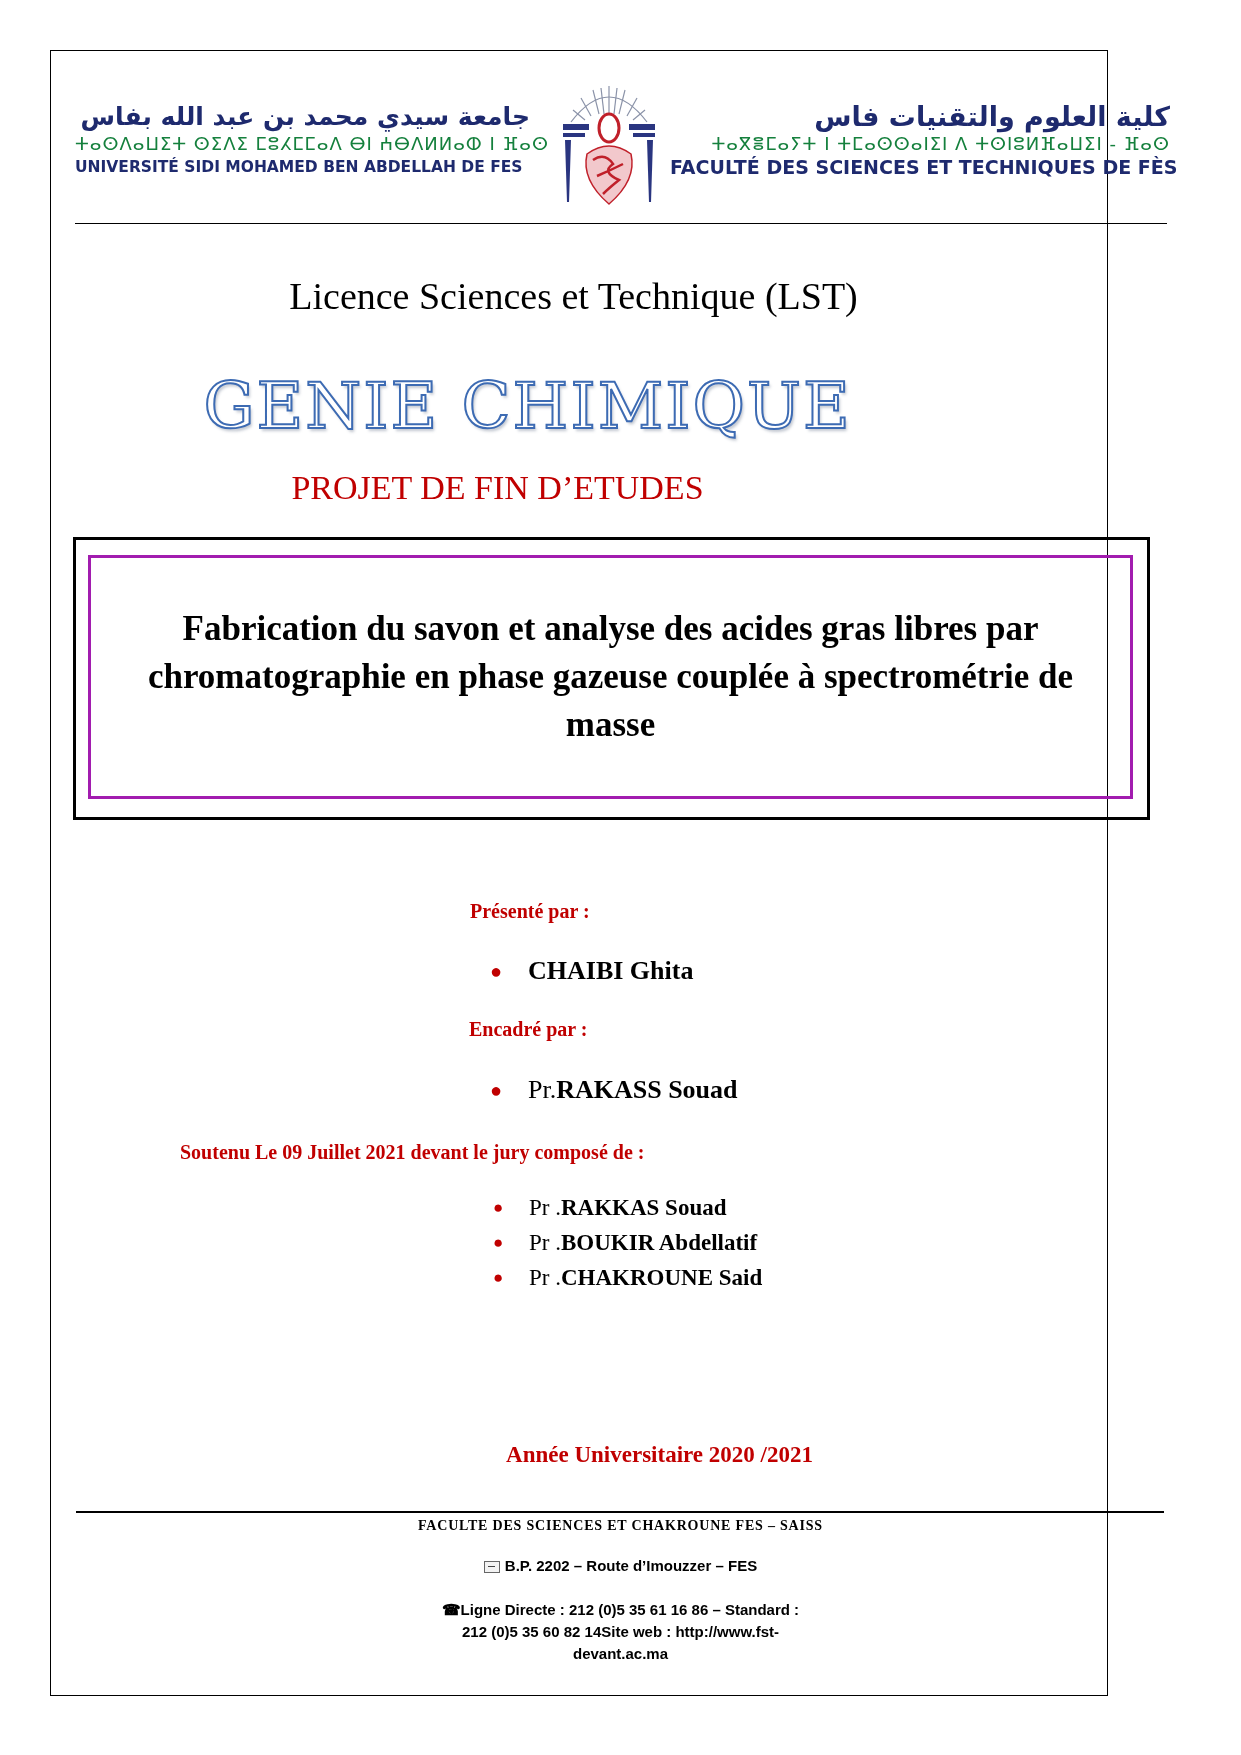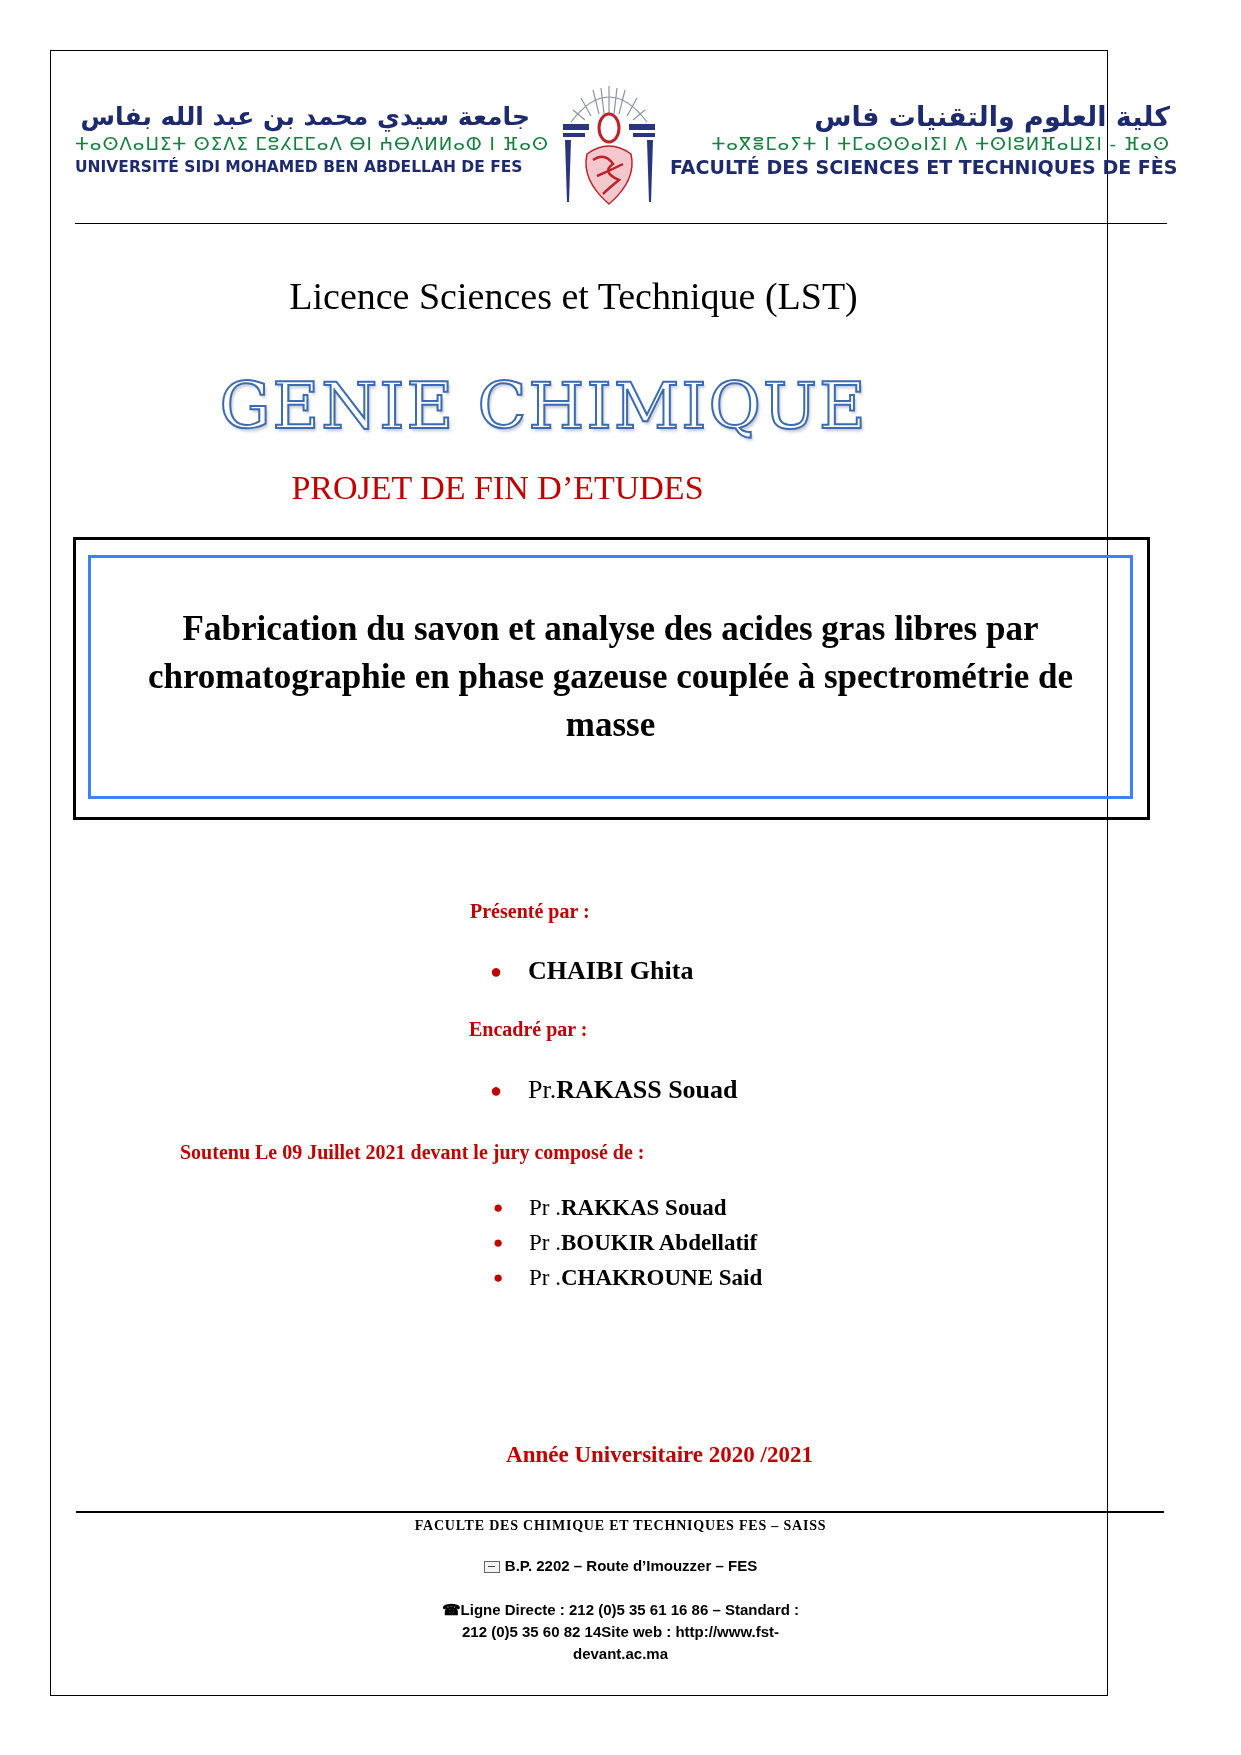--- a/index.html
+++ b/index.html
@@ -10,24 +10,24 @@
   .fac-block { position:absolute; left:595px; top:22px; width:500px; text-align:right; }
   .arabic { font-family:"DejaVu Sans", sans-serif; font-weight:bold; color:#1e2a6e; font-size:25px; line-height:30px; direction:rtl; text-align:inherit; }
   .univ-block .arabic { text-align:right; padding-right:5px; }
   .tifinagh { font-family:"DejaVu Sans", sans-serif; color:#15803d; font-size:18px; line-height:24px; letter-spacing:1px; white-space:nowrap; }
   .latin-name { font-family:"DejaVu Sans", sans-serif; font-weight:bold; color:#1e2a6e; font-size:15.5px; line-height:22px; white-space:nowrap; }
   .fac-block .latin-name { font-size:19px; }
   .fac-block .arabic { font-size:27px; }
   .logo { position:absolute; left:478px; top:0; width:112px; height:130px; }
   .header-rule { position:absolute; left:75px; top:223px; width:1092px; height:0; border-top:1.5px solid #000; }
   .lst { position:absolute; left:0; width:1147px; top:273px; text-align:center; font-size:38px; line-height:46px; }
-  .genie { position:absolute; left:16px; width:1055px; top:370px; text-align:center; font-size:64px; line-height:72px; letter-spacing:2px; color:#ffffff; -webkit-text-stroke:2px #3d6bb3; text-shadow:2px 3px 3px rgba(120,130,150,0.45); font-family:"DejaVu Serif", serif; }
+  .genie { position:absolute; left:0; width:1055px; top:370px; text-align:center; font-size:64px; line-height:72px; letter-spacing:2px; color:#ffffff; -webkit-text-stroke:2px #3d6bb3; text-shadow:2px 3px 3px rgba(120,130,150,0.45); font-family:"DejaVu Serif", serif; }
   .pfe { position:absolute; left:0; width:995px; top:468px; text-align:center; font-size:34px; line-height:40px; color:#c00000; }
   .outer-box { position:absolute; left:73px; top:537px; width:1077px; height:283px; border:3px solid #000; box-sizing:border-box; }
-  .inner-box { position:absolute; left:88px; top:555px; width:1045px; height:244px; border:3px solid #3b82f6; box-sizing:border-box; display:flex; align-items:center; justify-content:center; }
+  .inner-box { position:absolute; left:88px; top:555px; width:1045px; height:244px; border:3px solid #a21caf; box-sizing:border-box; display:flex; align-items:center; justify-content:center; }
   .title { text-align:center; font-weight:bold; font-size:35px; line-height:48px; padding:0 40px; }
   .section-label { position:absolute; font-weight:bold; color:#c00000; font-size:20px; line-height:32px; }
   .bullet-item { position:absolute; font-size:26px; line-height:32px; display:flex; align-items:center; }
   .bullet-dot { color:#c00000; font-size:20px; width:38px; display:inline-block; }
   .bullet-item b { font-weight:bold; }
   .jury-item { position:absolute; left:493px; font-size:23px; line-height:30px; display:flex; align-items:center; }
   .jury-item .bullet-dot { width:36px; font-size:17px; }
   .annee { position:absolute; left:0; width:1241px; top:1440px; text-align:center; font-weight:bold; color:#c00000; font-size:23px; line-height:30px;padding-left:39px; }
   .footer-rule { position:absolute; left:76px; top:1511px; width:1088px; border-top:2.5px solid #000; }
   .footer-line { position:absolute; left:0; width:1241px; text-align:center; }
@@ -119,21 +119,21 @@
 </div>
 <div class="jury-item" style="top:1263px;">
   <span class="bullet-dot">●</span>
   <span>Pr .</span>
   <b>CHAKROUNE Said</b>
 </div>
 
 <div class="annee">Année Universitaire 2020 /2021</div>
 
 <div class="footer-rule"></div>
-<div class="footer-line f1">FACULTE DES CHIMIQUE ET TECHNIQUES FES – SAISS</div>
+<div class="footer-line f1">FACULTE DES SCIENCES ET CHAKROUNE FES – SAISS</div>
 <div class="footer-line f2">
   <span class="icon-mail"></span><span>B.P. 2202 – Route d’Imouzzer – FES</span>
 </div>
 <div class="footer-line f3">
   <div><span>☎</span><span>Ligne Directe : 212 (0)5 35 61 16 86 – Standard :</span></div>
   <div>212 (0)5 35 60 82 14Site web : http://www.fst-</div>
   <div>devant.ac.ma</div>
 </div>
 
 </body></html>

